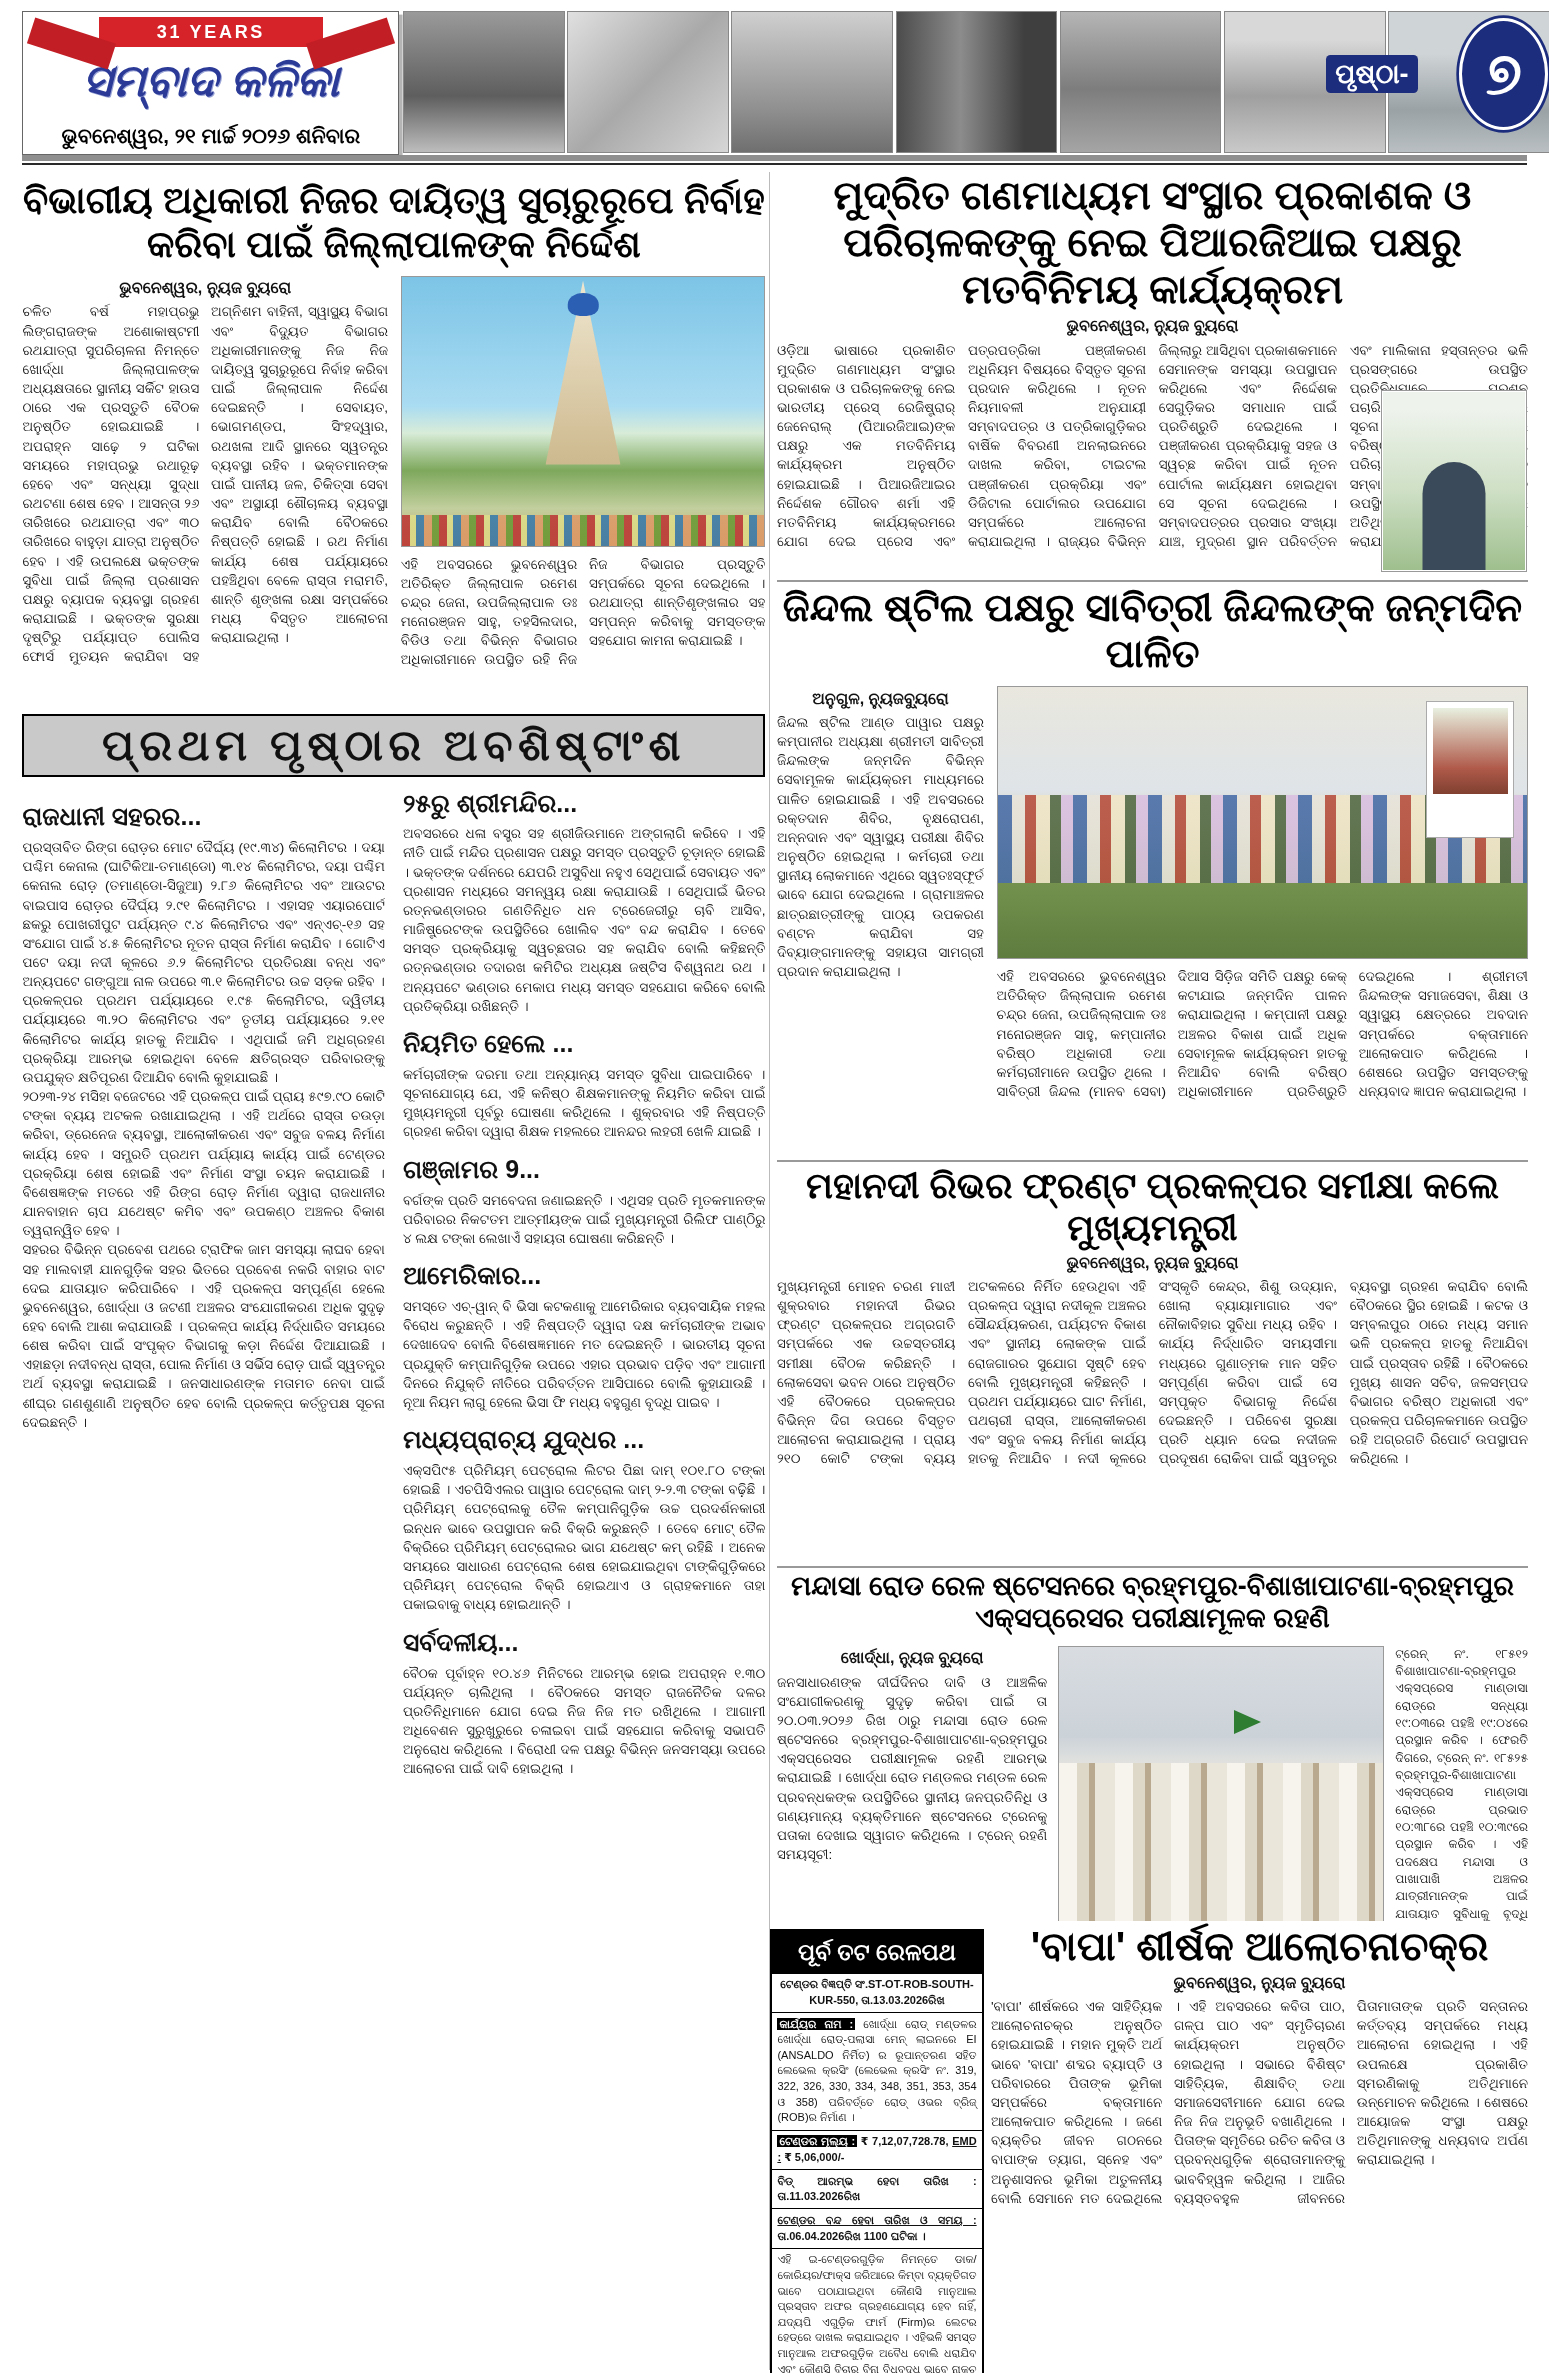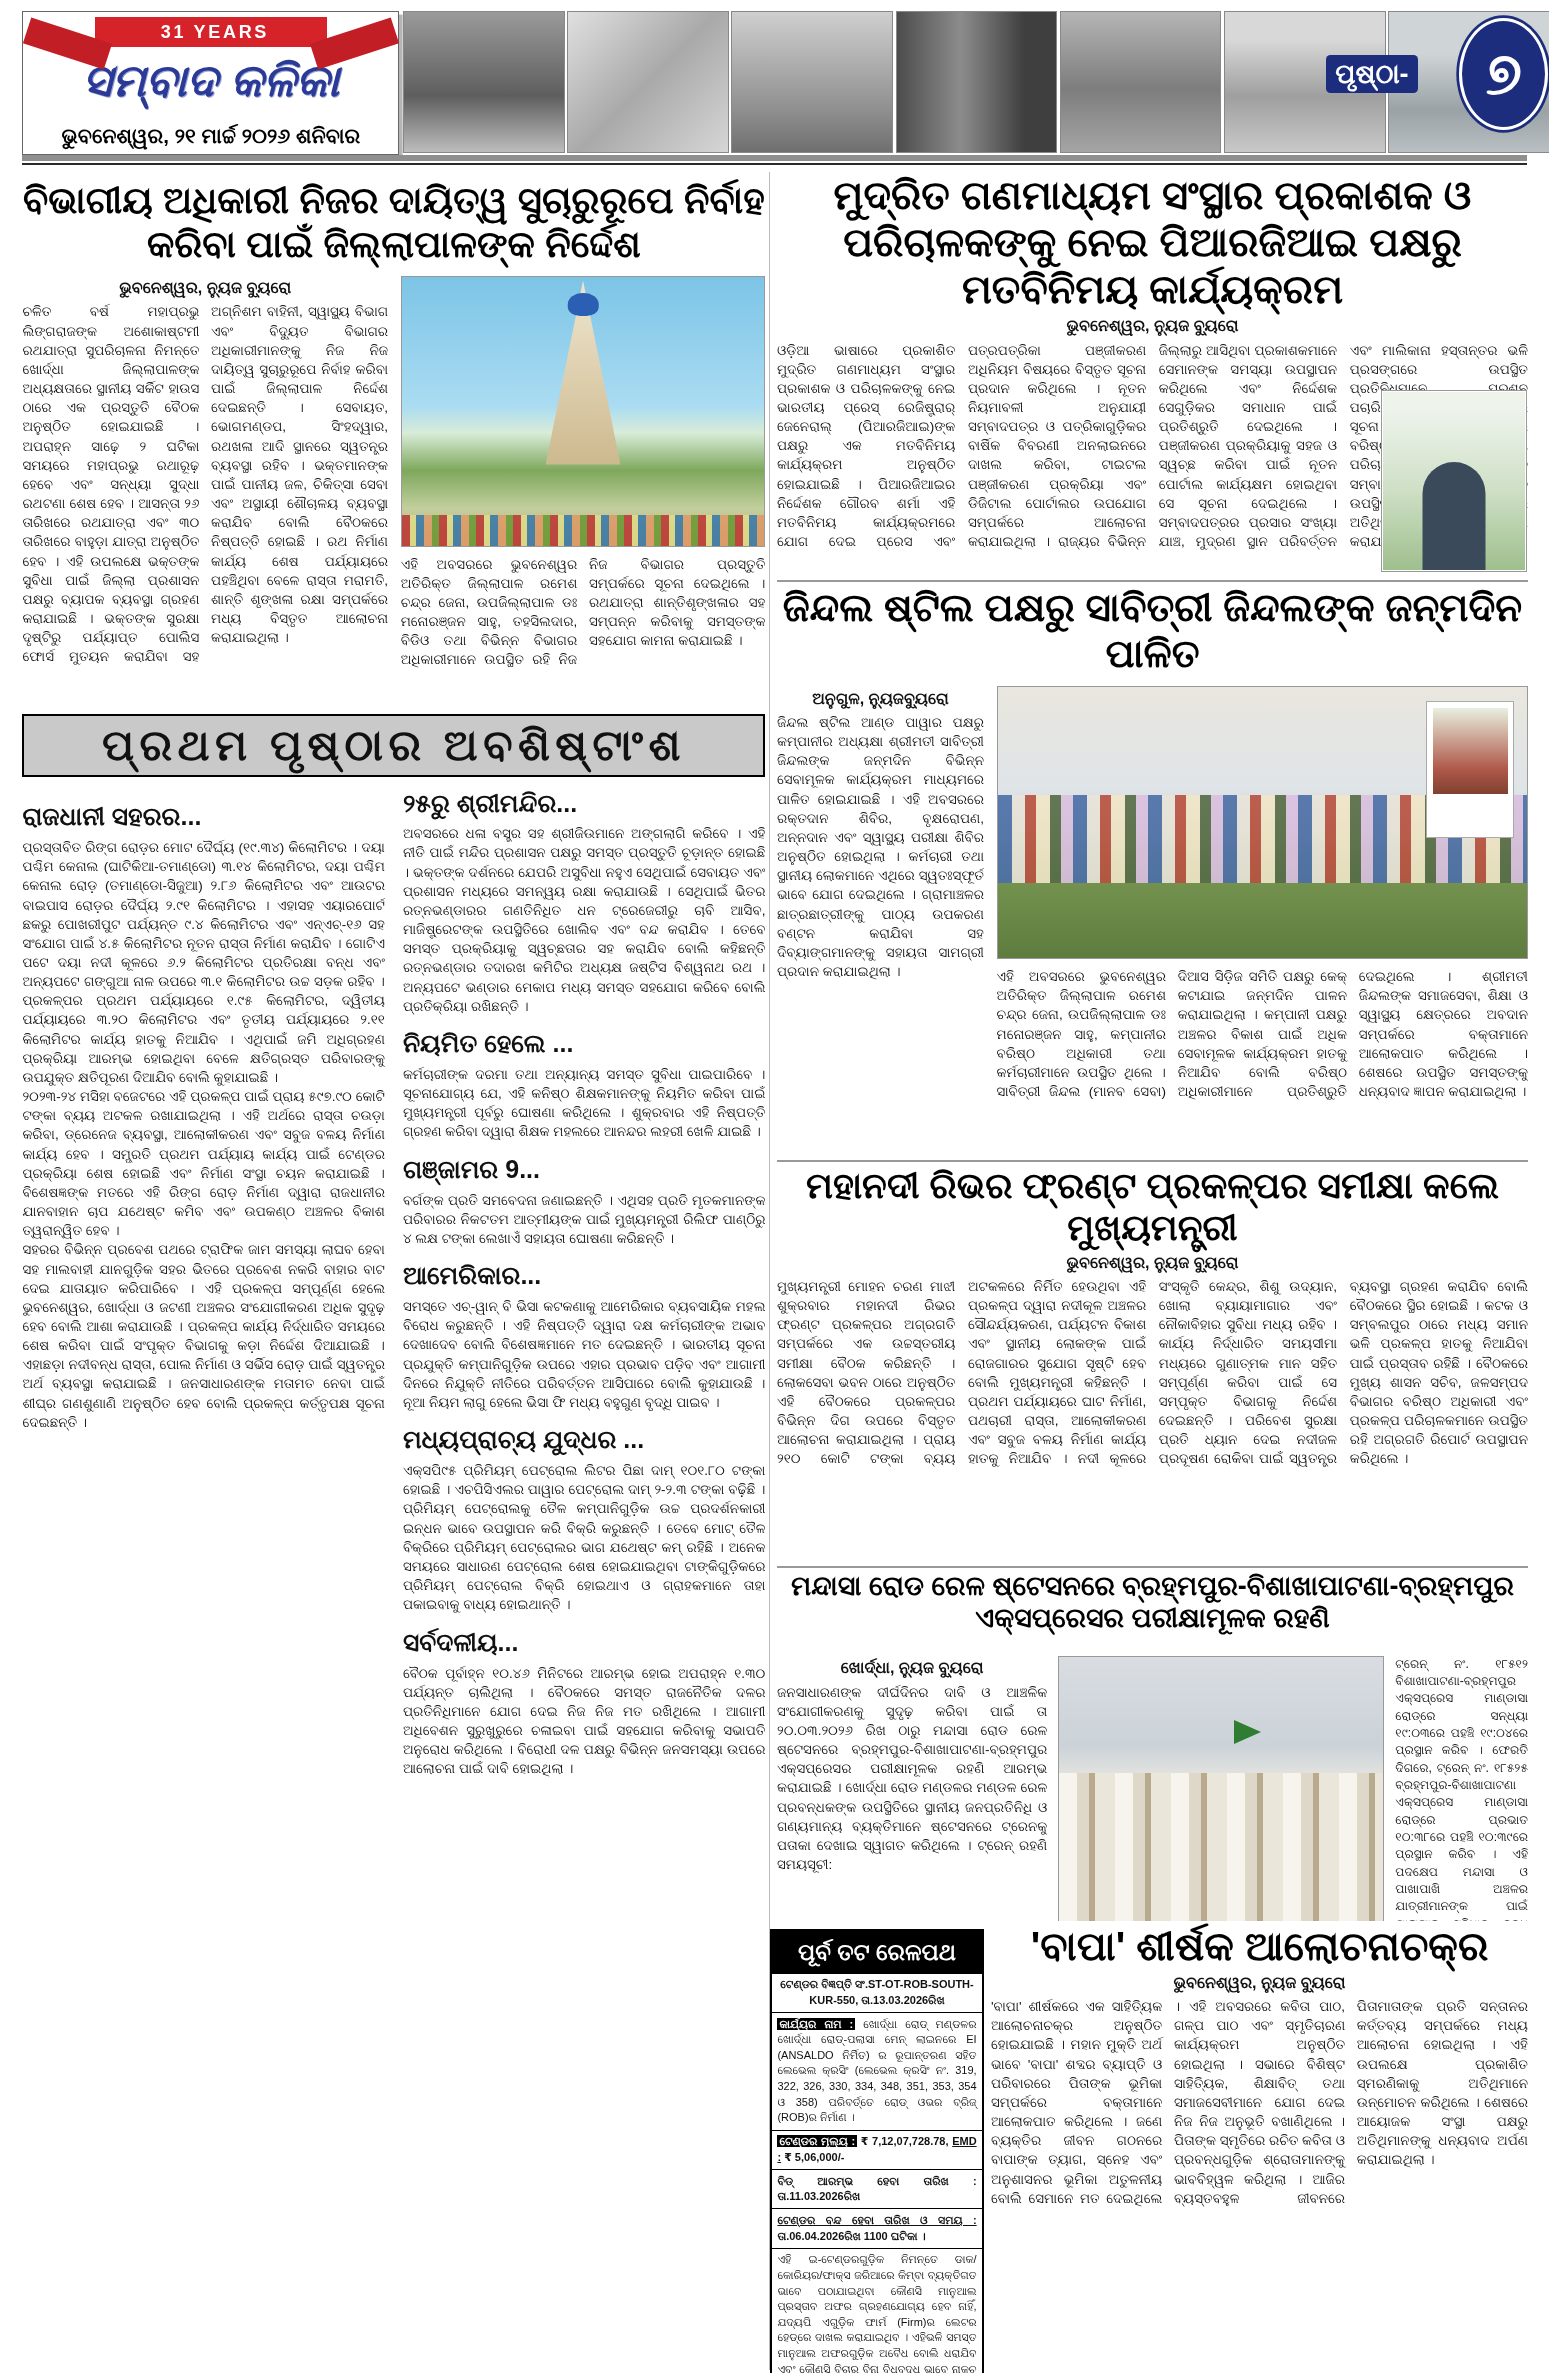--- a/index.html
+++ b/index.html
@@ -3,21 +3,21 @@
 <meta charset="utf-8">
 <style>
   html,body{margin:0;padding:0;background:#e8e8e8;}
   .page{position:relative;width:1550px;height:2377px;background:#ffffff;
         font-family:"Liberation Sans","DejaVu Sans",sans-serif;color:#111;overflow:hidden;}
   
   .logo-box{position:absolute;left:22.4px;top:10.8px;width:375px;height:142px;background:#fff;
             border:1.8px solid #666;box-shadow:3.6px 3.6px 0 #b5b5b5;}
   .ribbon{position:absolute;top:5.4px;left:50%;transform:translateX(-50%);width:224px;height:30px;
           background:#d6232a;color:#fff;text-align:center;font-weight:bold;font-size:18px;
-          line-height:30px;letter-spacing:2.7px;z-index:3;padding-left:8px;}
+          line-height:30px;letter-spacing:2.7px;z-index:3;}
   .ribbon:before,.ribbon:after{content:"";position:absolute;top:12.6px;width:85px;height:27px;background:#c21e25;z-index:-1;}
   .ribbon:before{left:-70px;transform:rotate(18deg);}
   .ribbon:after{right:-70px;transform:rotate(-18deg);}
   .logo-text{position:absolute;top:43px;width:100%;text-align:center;font-size:45px;font-weight:bold;
              color:#2b3a96;font-style:italic;text-shadow:0.9px 0.9px 0 #9aa4d6;white-space:nowrap;}
   .dateline{position:absolute;bottom:5.4px;width:100%;text-align:center;font-size:20.7px;font-weight:bold;color:#000;}
   .photo-strip{position:absolute;left:403px;top:10.8px;width:1147px;height:142px;display:flex;gap:2.7px;}
   .mp{flex:1;border:0.9px solid #888;}
   .mp1{background:linear-gradient(180deg,#9a9a9a,#5e5e5e 60%,#bdbdbd);}
   .mp2{background:linear-gradient(135deg,#e0e0e0,#a9a9a9 50%,#d6d6d6);}
@@ -71,21 +71,21 @@
   .photo-group{height:271px;border:0.9px solid #999;position:relative;
      background:linear-gradient(180deg,#e9e7de 0%,#dfe4e8 38%,#d7d3c4 48%,#74924e 72%,#5d7c3e 100%);}
   .people-row{position:absolute;left:0;top:40%;width:100%;height:88px;
      background:repeating-linear-gradient(90deg,#4a6ea8 0 14.4px,#e8e4da 14.4px 27px,#b8503f 27px 38px,#f0e6c8 38px 52px,#556b46 52px 63px,#d9c0e0 63px 75px);opacity:.9;}
   .jd-card{position:absolute;right:12.6px;top:14.4px;width:86px;height:135px;background:#fff;border:0.9px solid #aaa;}
   .jd-card-photo{margin:5.4px;height:86px;background:linear-gradient(180deg,#e8f0e0,#b05a4a 70%,#804030);}
   .jd-bottom{height:208px;overflow:hidden;margin-top:8px;}
   
   .mh-body{height:296px;overflow:hidden;margin-top:3.6px;}
   
-  .tr-row{display:flex;gap:11px;margin-top:21px;}
+  .tr-row{display:flex;gap:11px;margin-top:11px;}
   .tr-left{width:271px;}
   .tr-left .body{height:262px;overflow:hidden;}
   .photo-train{width:325px;height:296px;border:0.9px solid #999;position:relative;
      background:linear-gradient(180deg,#d9dde2 0%,#cbd2d8 30%,#efece4 45%,#d8d2c4 100%);}
   .train-crowd{position:absolute;left:0;bottom:0;width:100%;height:180px;
      background:repeating-linear-gradient(90deg,#f6f4ec 0 18px,#ded8c9 18px 30.5px,#b9a98e 30.5px 36px,#eae6da 36px 56px);}
   .train-flag{position:absolute;left:54%;top:63px;width:0;height:0;border-top:12.6px solid transparent;
      border-bottom:12.6px solid transparent;border-left:27px solid #2e7d32;}
   .tr-right{width:133px;}
   .tr-right .body{font-size:12.2px;height:296px;overflow:hidden;}

